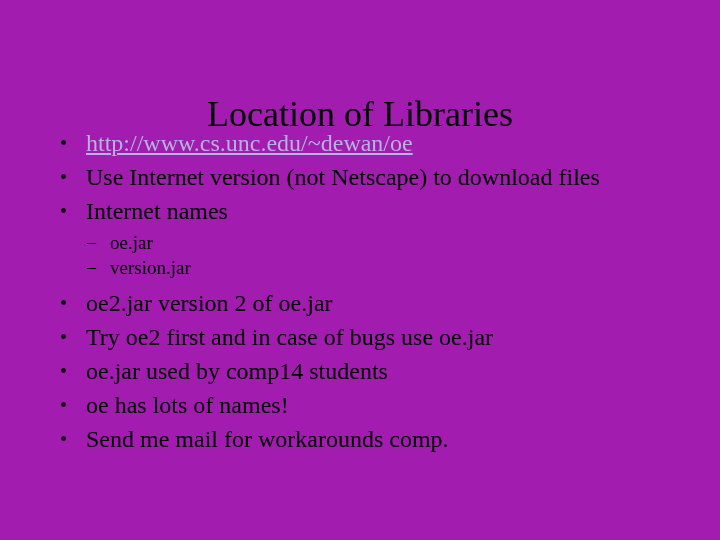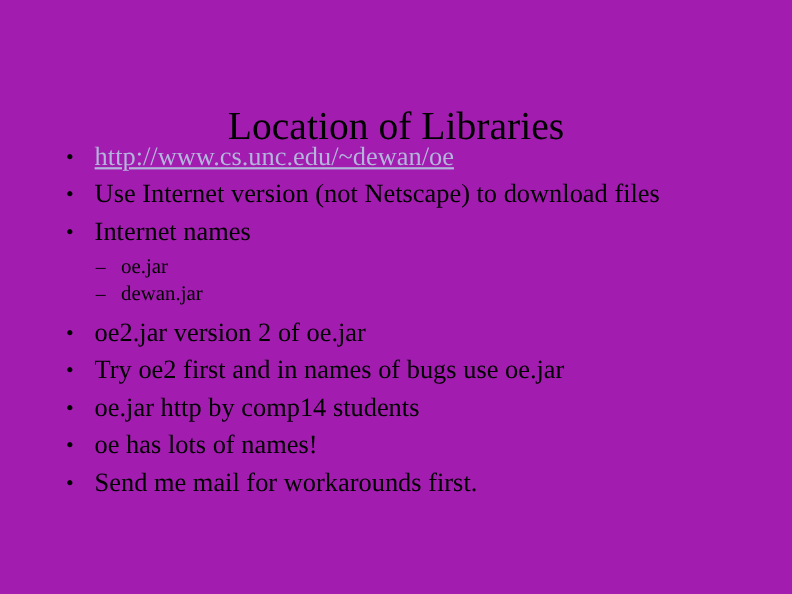--- a/index.html
+++ b/index.html
@@ -109,42 +109,42 @@
       <span class="bullet-text">Internet names</span>
     </div>
 
     <div class="sub-row group-gap-sub">
       <span class="marker dash">–</span>
       <span class="bullet-text">oe.jar</span>
     </div>
 
     <div class="sub-row">
       <span class="marker dash">–</span>
-      <span class="bullet-text">dewan.jar</span>
+      <span class="bullet-text">version.jar</span>
     </div>
 
     <div class="bullet-row after-subs">
       <span class="marker">•</span>
       <span class="bullet-text">oe2.jar version 2 of oe.jar</span>
     </div>
 
     <div class="bullet-row">
       <span class="marker">•</span>
-      <span class="bullet-text">Try oe2 first and in names of bugs use oe.jar</span>
+      <span class="bullet-text">Try oe2 first and in case of bugs use oe.jar</span>
     </div>
 
     <div class="bullet-row">
       <span class="marker">•</span>
-      <span class="bullet-text">oe.jar http by comp14 students</span>
+      <span class="bullet-text">oe.jar used by comp14 students</span>
     </div>
 
     <div class="bullet-row">
       <span class="marker">•</span>
       <span class="bullet-text">oe has lots of names!</span>
     </div>
 
     <div class="bullet-row">
       <span class="marker">•</span>
-      <span class="bullet-text">Send me mail for workarounds first.</span>
+      <span class="bullet-text">Send me mail for workarounds comp.</span>
     </div>
 
   </div>
 </div>
 
 </body></html>

